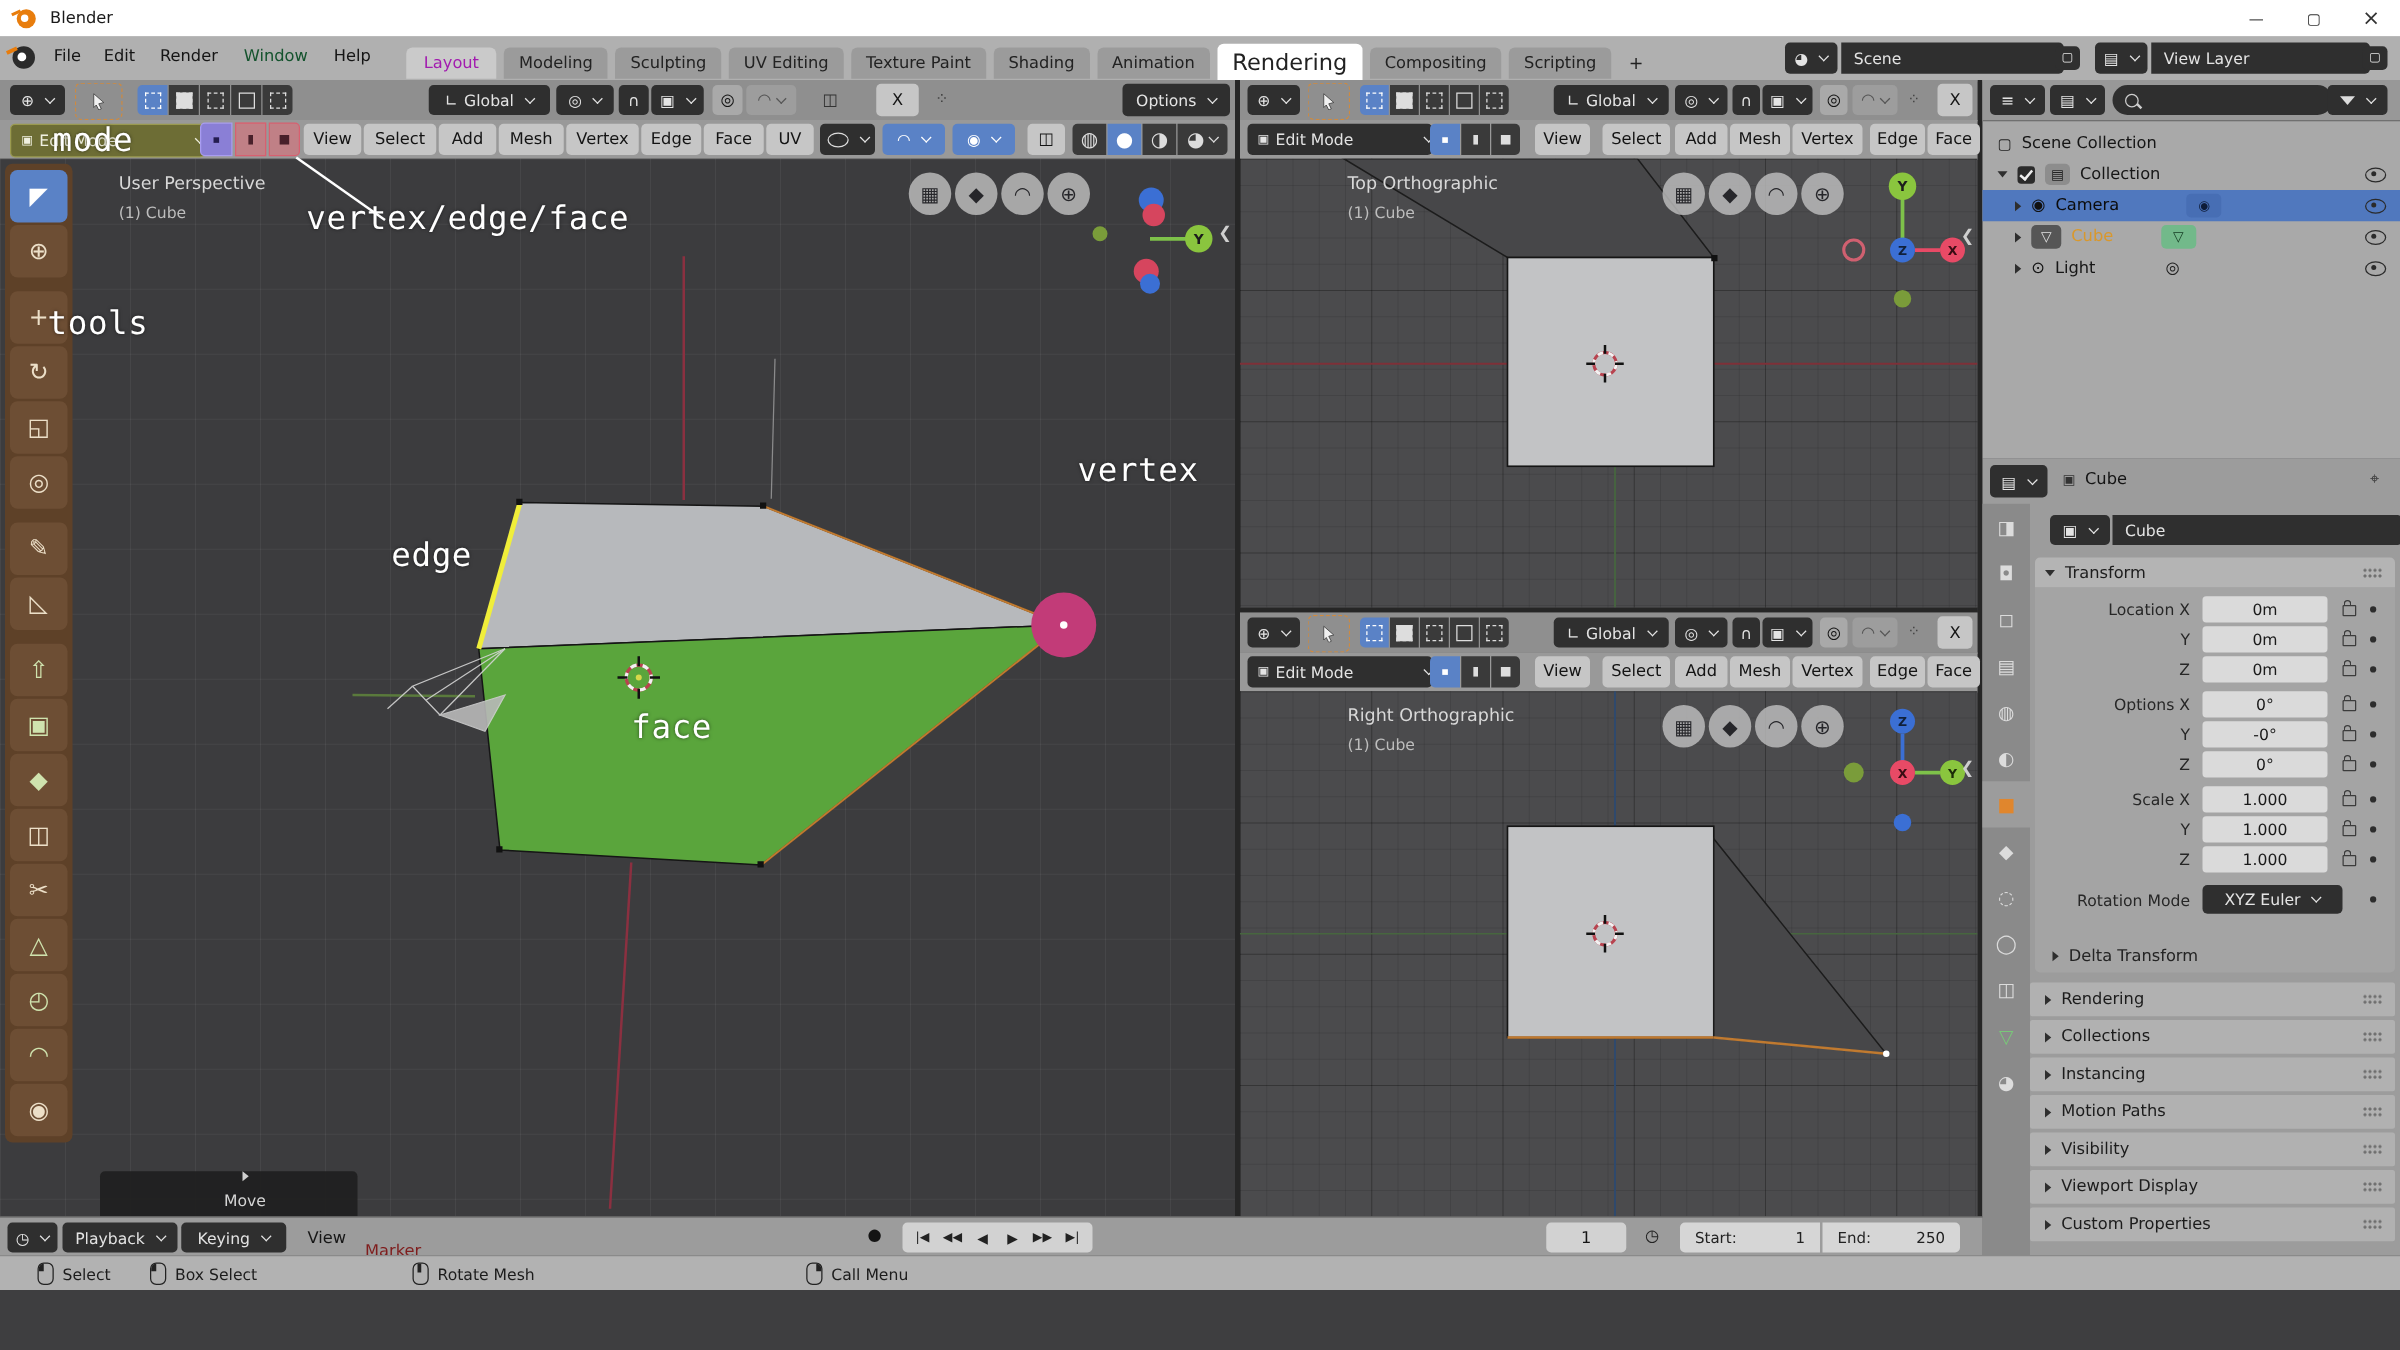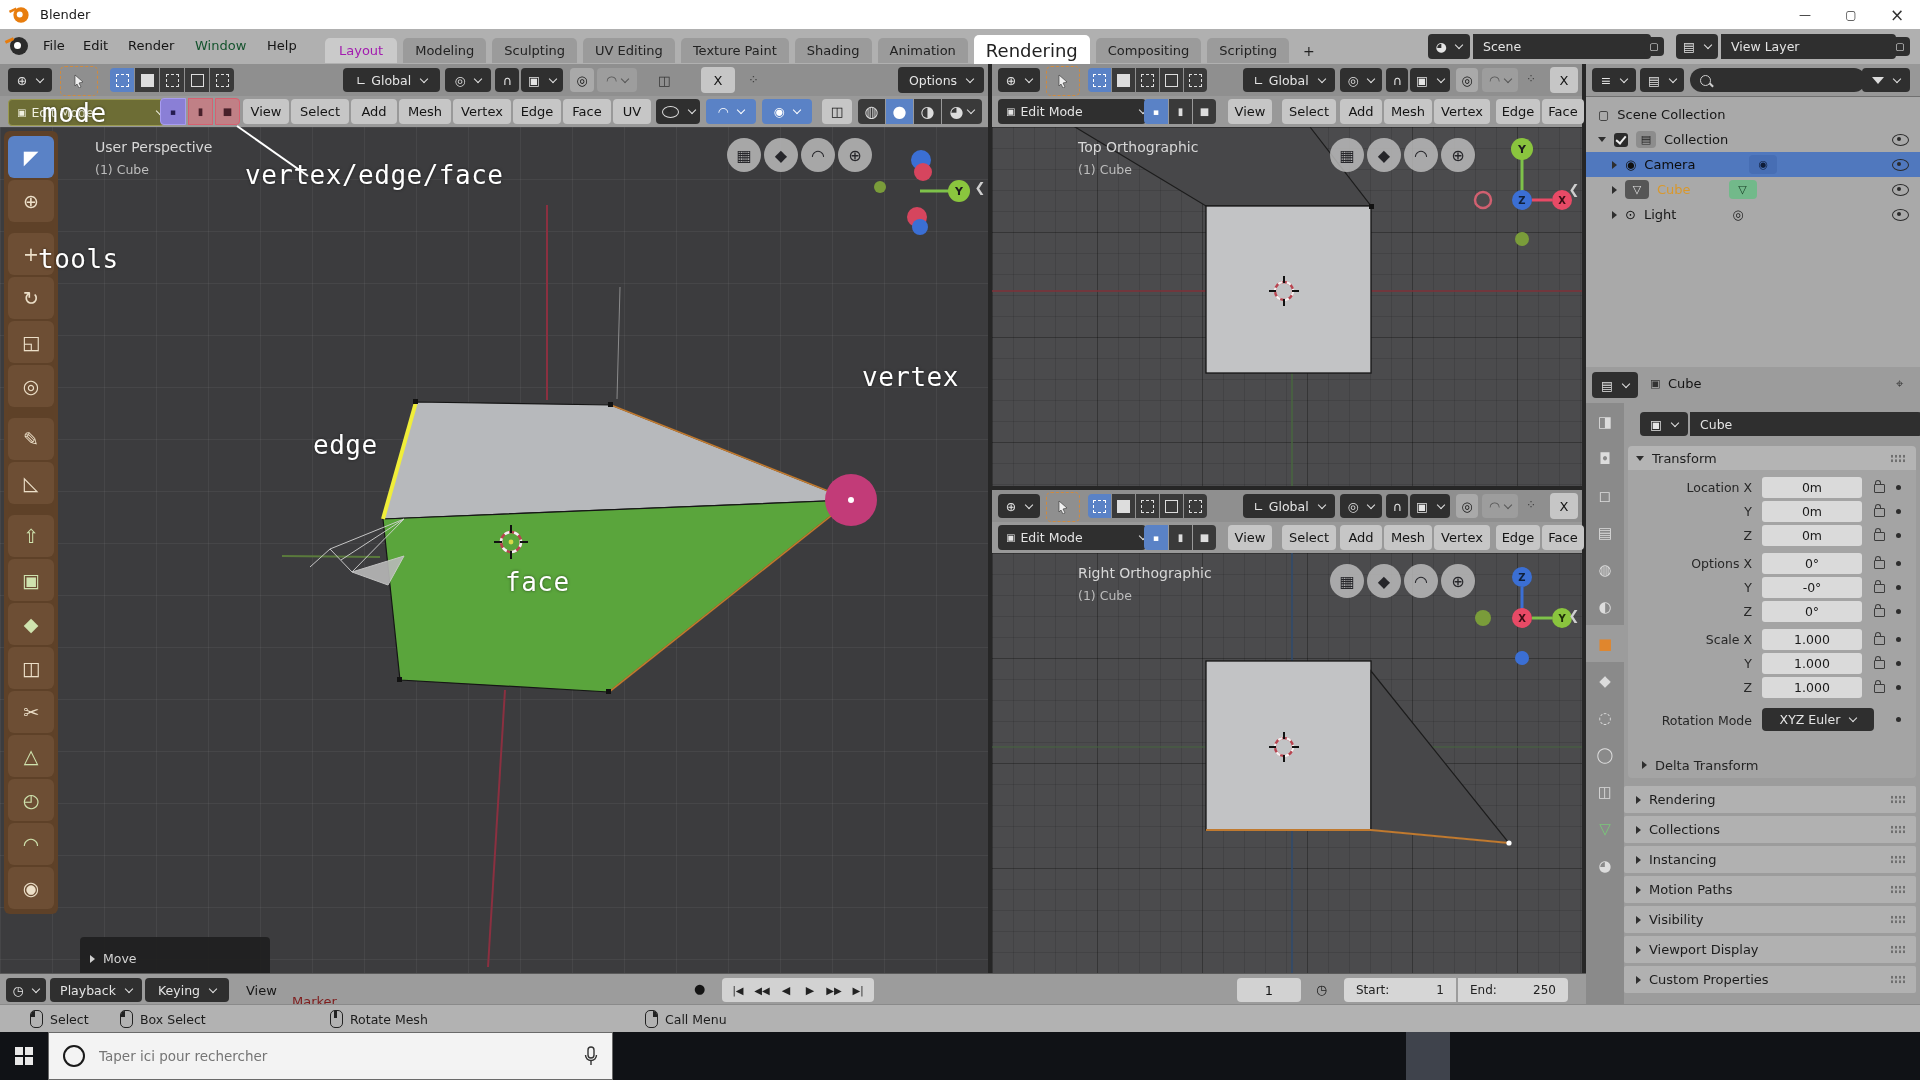--- a/index.html
+++ b/index.html
@@ -336,21 +336,21 @@
       <circle cx="10" cy="50" r="6" fill="#7a9c3a"></circle>
       <circle cx="51" cy="23" r="10" fill="#3b6fd4"></circle>
       <circle cx="53" cy="35" r="9" fill="#d6455e"></circle>
       <circle cx="47" cy="80" r="10" fill="#d6455e"></circle>
       <circle cx="50" cy="90" r="8" fill="#3b6fd4"></circle>
       <circle cx="89" cy="54" r="11" fill="#8ac53e"></circle>
       <text x="89" y="58" font-size="11" font-weight="bold" fill="#1c1c1c" text-anchor="middle">Y</text>
     </svg>
     <div class="collapse" style="left:980px;top:60px;">❮</div>
 
-    <div class="abs flex" style="left:80px;top:810px;width:180px;height:43px;background:rgba(32,32,32,0.92);border-radius:4px;padding-left:10px;gap:8px;">
+    <div class="abs flex" style="left:80px;top:810px;width:180px;height:43px;background:rgba(32,32,32,0.92);border-radius:4px;padding-left:26px;gap:8px;flex-direction:column;">
       <span class="tri-r" style="border-left-color:#cfcfcf;"></span>
       <span style="color:#d5d5d5;font-size:12.5px;">Move</span>
     </div>
 
     <div class="anno" style="left:38px;top:117px;">tools</div>
     <div class="anno" style="left:313px;top:303px;">edge</div>
     <div class="anno" style="left:862px;top:235px;">vertex</div>
     <div class="anno" style="left:505px;top:440px;">face</div>
   </div>
 
@@ -863,36 +863,14 @@
     <div class="sbitem" style="left:330px;">
         <span class="mouse mmb"></span>
         <span>Rotate Mesh</span>
       </div>
     <div class="sbitem" style="left:645px;">
         <span class="mouse rmb"></span>
         <span>Call Menu</span>
       </div>
   </div>
 
-  <div class="abs" style="left:0;top:1032px;width:1920px;height:48px;background:#101216;">
-    <div class="abs flex" style="left:0;top:0;width:48px;height:48px;justify-content:center;">
-      <span class="winlogo">
-          <span></span>
-          <span></span>
-          <span></span>
-          <span></span>
-        </span>
-    </div>
-    <div class="abs flex" style="left:48px;top:0;width:565px;height:48px;background:#f3f3f3;border:1px solid #6a6a6a;box-sizing:border-box;gap:12px;padding:0 14px;">
-      <span style="width:18px;height:18px;border:2.5px solid #1a1a1a;border-radius:50%;display:inline-block;"></span>
-      <input style="flex: 1 1 0%; border: none; background: transparent; outline: none; font-size: 13.5px; color: rgb(51, 51, 51); font-family: &quot;DejaVu Sans&quot;, sans-serif;" placeholder="Taper ici pour rechercher">
-      <svg width="14" height="20">
-          <rect x="4" y="1" width="6" height="11" rx="3" fill="none" stroke="#333" stroke-width="1.4"></rect>
-          <path d="M1.5 9 a5.5 5.5 0 0 0 11 0" fill="none" stroke="#333" stroke-width="1.4"></path>
-          <line x1="7" y1="15" x2="7" y2="19" stroke="#333" stroke-width="1.4"></line>
-        </svg>
-    </div>
-
-    <div class="abs" style="left:1406px;top:0;width:44px;height:48px;background:#3f434c;"></div>
-
-  </div>
 
 </div>
 
 </body></html>

